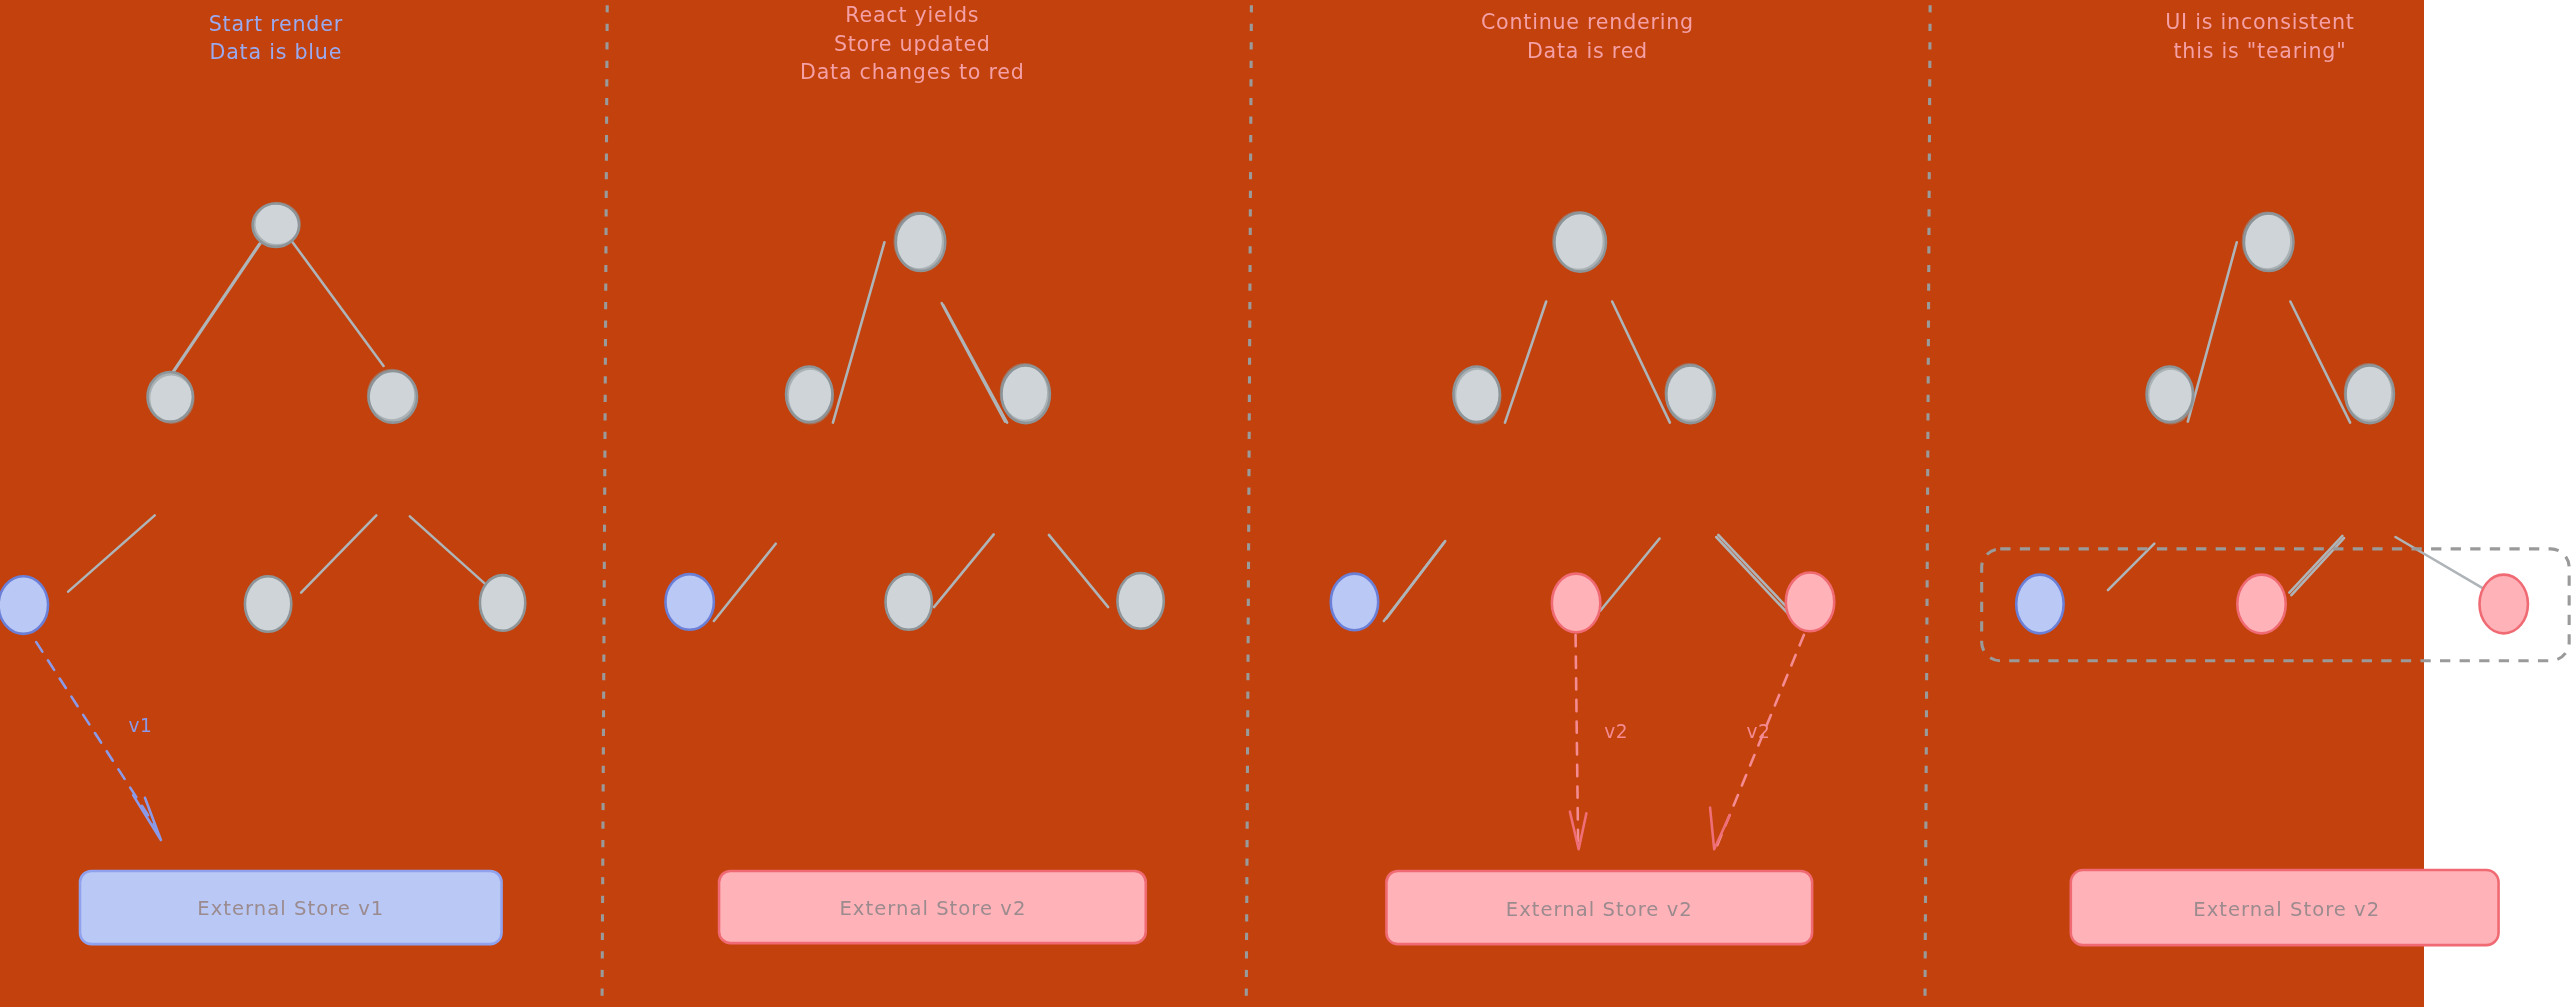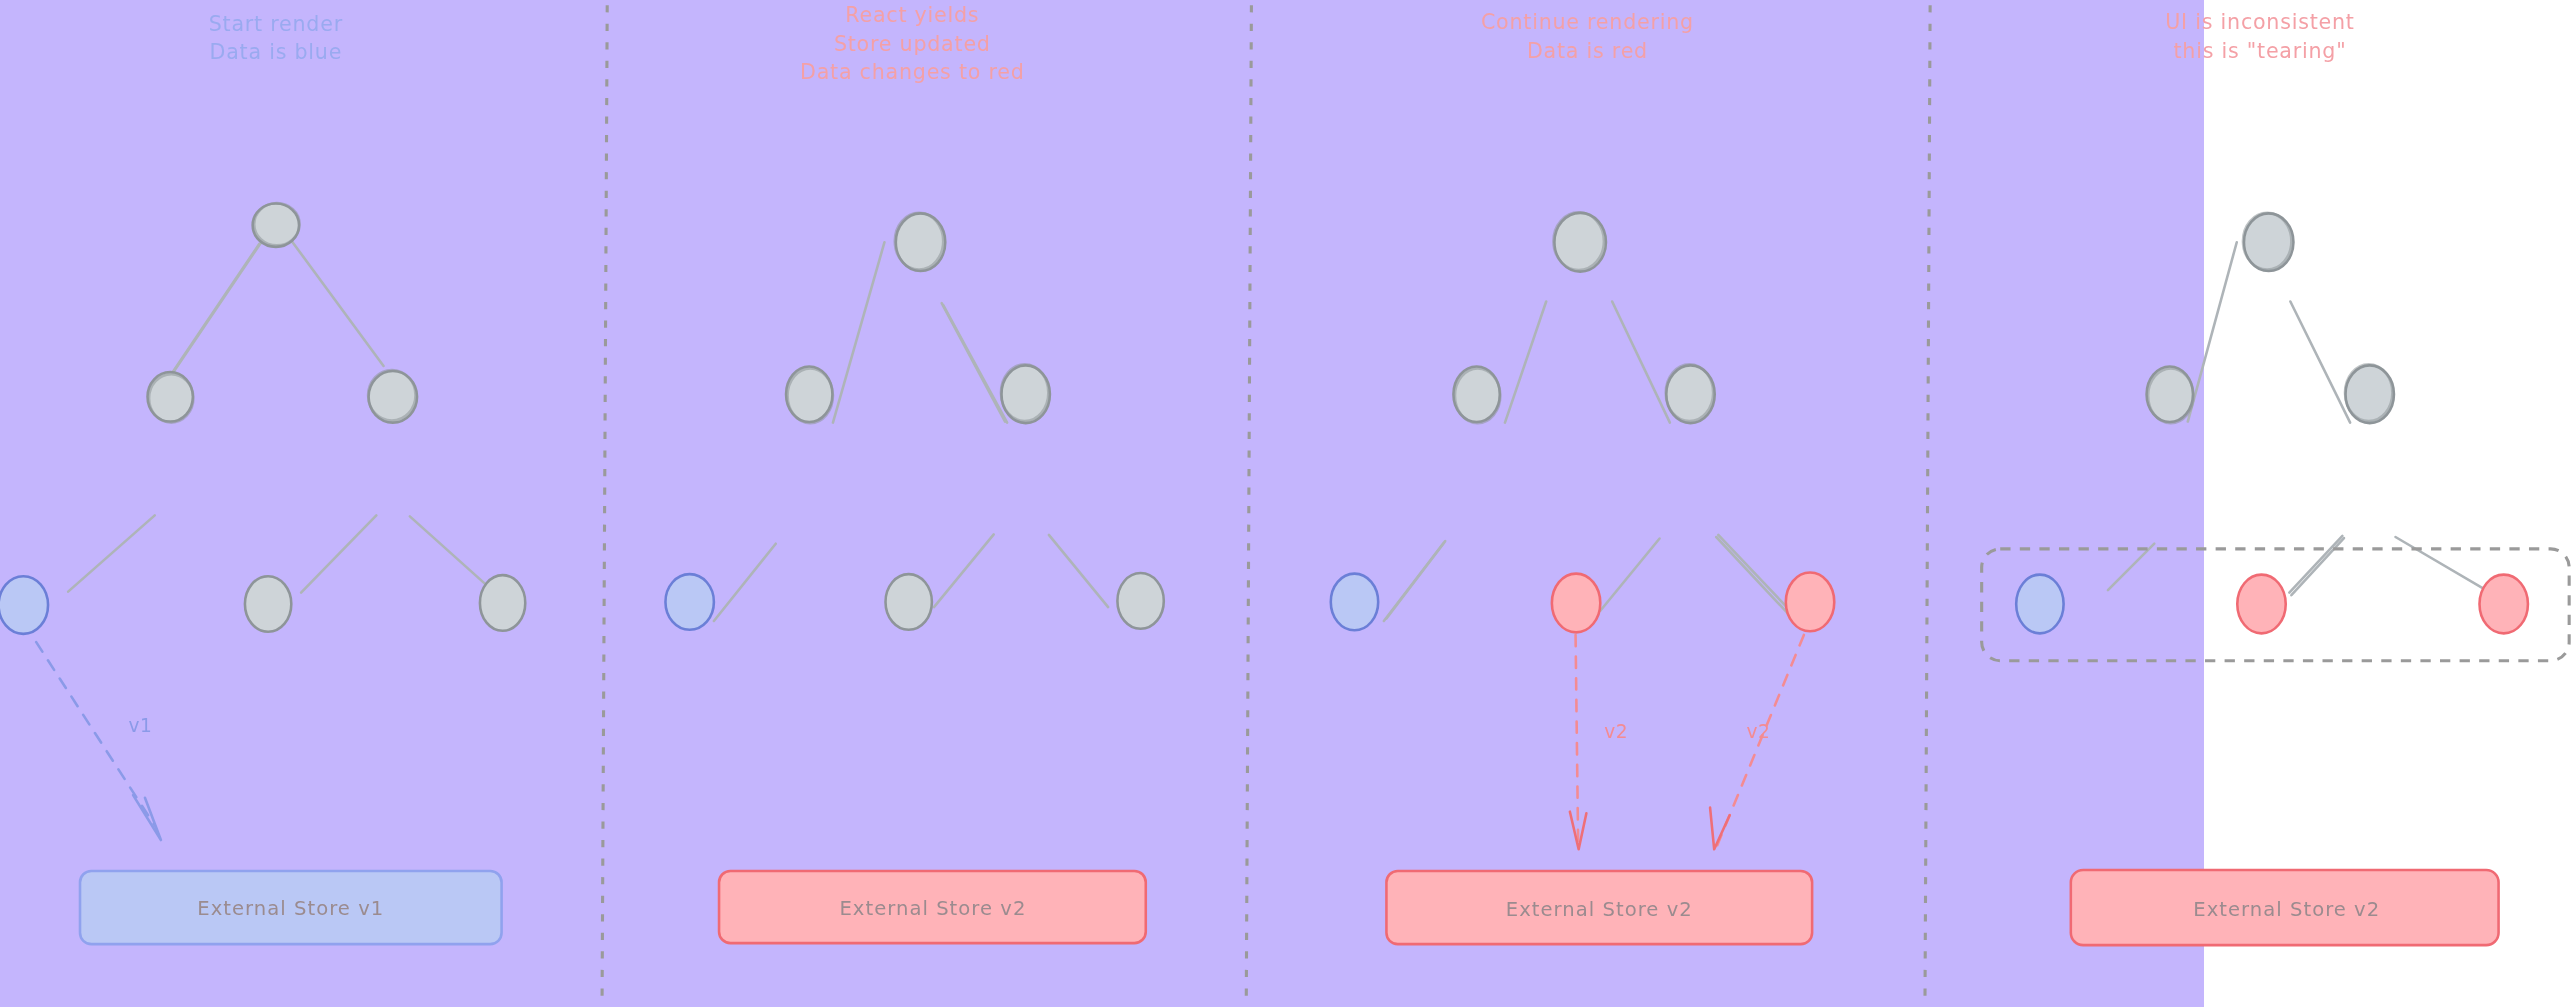--- a/index.html
+++ b/index.html
@@ -9,23 +9,23 @@
     background: #ffffff;
   }
   body {
     width: 2576px;
     height: 1007px;
     overflow: hidden;
     font-family: "DejaVu Sans", sans-serif;
   }
   #stage {
     position: relative;
-    width: 2204px;
+    width: 2424px;
     height: 1007px;
-    background: #c4b5fd;
+    background: #c2410c;
   }
   svg.canvas {
     position: absolute;
     top: 0; left: 0;
     width: 2576px;
     height: 1007px;
     display: block;
   }
   .hand-text {
     font-family: "DejaVu Sans", sans-serif;

